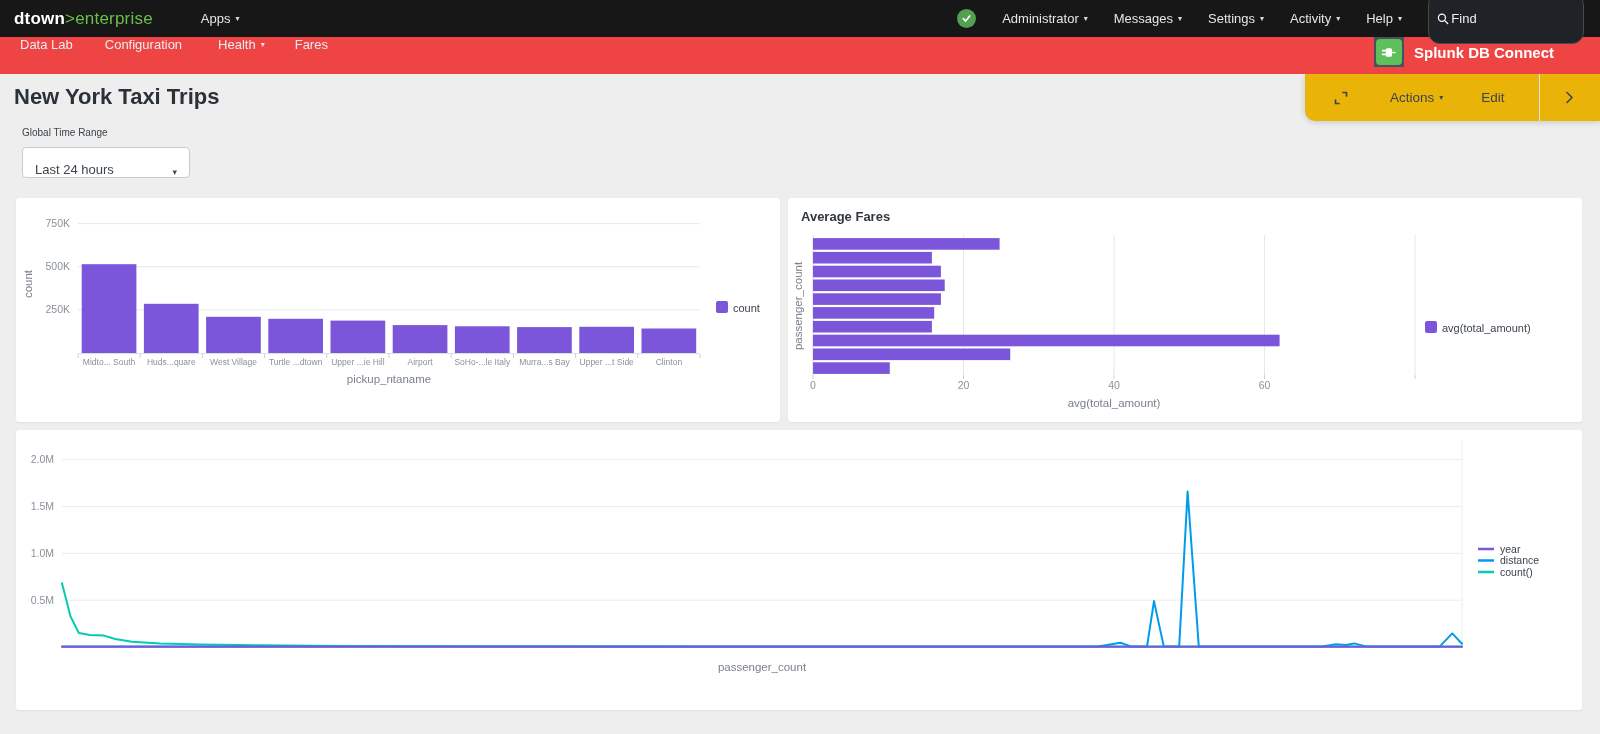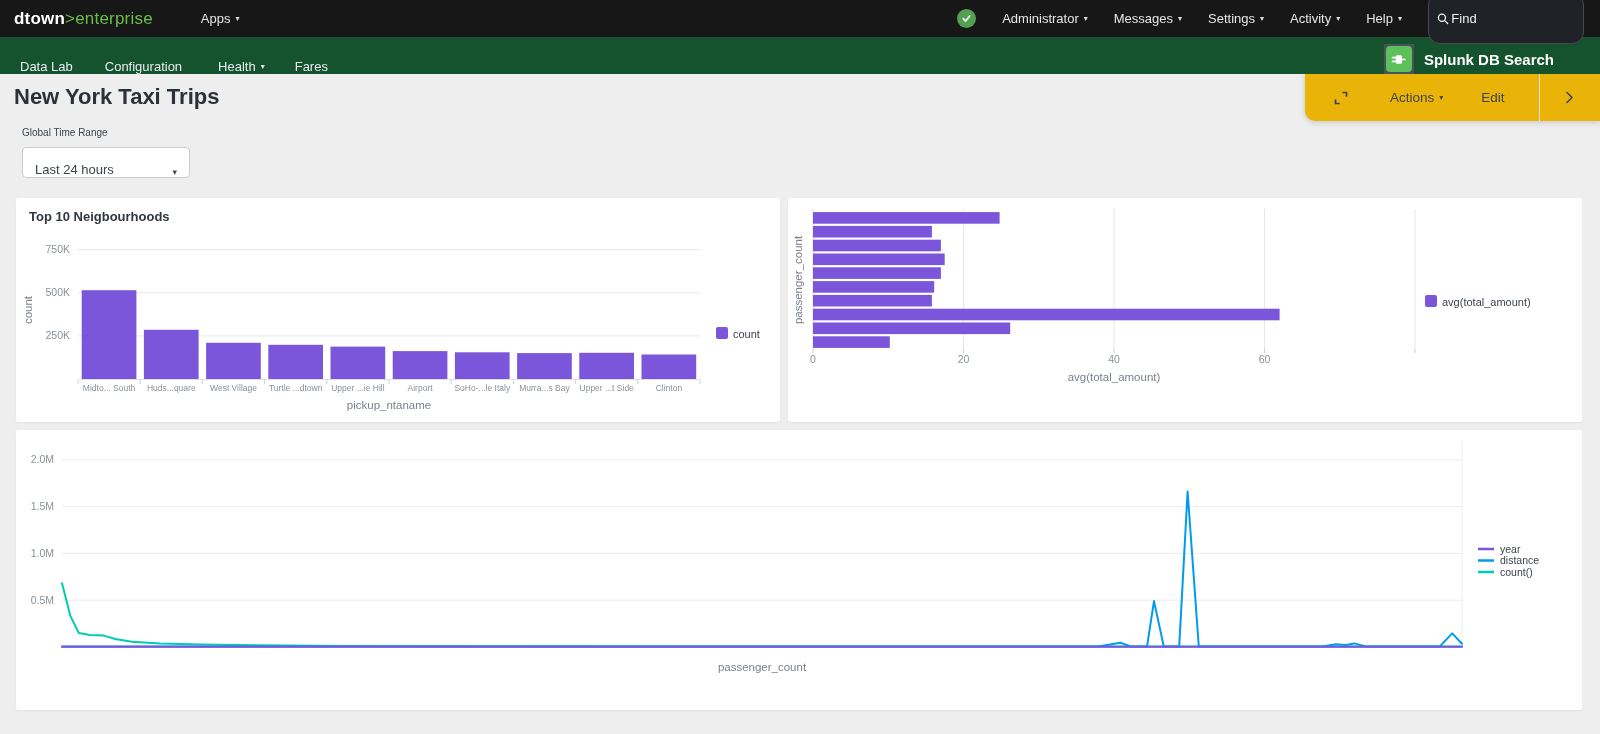--- a/index.html
+++ b/index.html
@@ -18,22 +18,22 @@
   .top-right{margin-left:auto;display:flex;align-items:center;gap:26px;margin-right:16px;}
   .status-dot{width:19px;height:19px;border-radius:50%;background:#53A051;
     display:flex;align-items:center;justify-content:center;flex:none;}
   .find{display:flex;align-items:center;gap:0;width:138px;height:25px;background:#1F2227;
     border:1px solid #464A4F;border-radius:12px;padding:12px 8px;}
   .find input{background:transparent;border:none;outline:none;color:#FFFFFF;font-size:13px;width:100%;
     font-family:"Liberation Sans",sans-serif;}
   .find input::placeholder{color:#F0F0F0;opacity:1;}
 
   
-  .appnav{position:absolute;top:37px;left:0;width:1600px;height:37px;background:#14532d;
-    display:flex;align-items:flex-end;color:#E9EDF1;z-index:25;}
+  .appnav{position:absolute;top:37px;left:0;width:1600px;height:37px;background:#ef4444;
+    display:flex;align-items:flex-start;color:#E9EDF1;z-index:25;}
   .appnav .navitem{color:#E9EDF1;}
   .an-1{margin-left:20px;} .an-2{margin-left:32px;} .an-3{margin-left:36px;} .an-4{margin-left:30px;}
   .app-id{margin-left:auto;margin-right:46px;display:flex;align-items:center;gap:10px;
     font-size:15px;font-weight:bold;color:#FFFFFF;}
   .plug-pad{width:30px;height:30px;background:#49525B;display:flex;align-items:center;justify-content:center;flex:none;}
   .plug-badge{width:26px;height:26px;background:#5DC05A;border-radius:4px;
     display:flex;align-items:center;justify-content:center;}
 
   
   .toolbar{position:absolute;top:74px;left:1305px;width:295px;height:47px;background:#eab308;
@@ -127,21 +127,21 @@
     <span class="plug-pad">
       <span class="plug-badge">
         <svg width="17" height="17" viewBox="0 0 24 24">
           <rect x="8" y="6" width="9" height="12" rx="2.2" fill="#FFFFFF"></rect>
           <rect x="2.5" y="8.2" width="6" height="2.4" rx="1" fill="#FFFFFF"></rect>
           <rect x="2.5" y="13.4" width="6" height="2.4" rx="1" fill="#FFFFFF"></rect>
           <rect x="16.5" y="10.8" width="5.5" height="2.4" rx="1" fill="#FFFFFF"></rect>
         </svg>
       </span>
     </span>
-    <span>Splunk DB Search</span>
+    <span>Splunk DB Connect</span>
   </div>
 </div>
 
 <div class="toolbar">
   <span class="tb-btn tb-expand">
     <svg width="18" height="18" viewBox="0 0 18 18">
       <path d="M11 3.5 H14.5 V7" fill="none" stroke="#3C444D" stroke-width="1.7" stroke-linecap="round" stroke-linejoin="round"></path>
       <path d="M7 14.5 H3.5 V11" fill="none" stroke="#3C444D" stroke-width="1.7" stroke-linecap="round" stroke-linejoin="round"></path>
     </svg>
   </span>
@@ -161,21 +161,20 @@
 </div>
 
 <div class="page-title">New York Taxi Trips</div>
 <div class="gtr-label">Global Time Range</div>
 <div class="dropdown">
   <span>Last 24 hours</span>
   <span class="caret">▾</span>
 </div>
 
 <div class="panel" id="panel0">
-  <div class="panel-title">Top 10 Neigbourhoods</div>
   <div class="chart"><svg width="748" height="190" viewBox="0 0 748 190" xmlns="http://www.w3.org/2000/svg">
         <line x1="62" y1="108.875" x2="684" y2="108.875" stroke="#E5E7E9" stroke-width="1"></line>
         <text x="54" y="112.375" font-size="10.5" fill="#8A9299" text-anchor="end">250K</text>
         <line x1="62" y1="65.75" x2="684" y2="65.75" stroke="#E5E7E9" stroke-width="1"></line>
         <text x="54" y="69.25" font-size="10.5" fill="#8A9299" text-anchor="end">500K</text>
         <line x1="62" y1="22.625" x2="684" y2="22.625" stroke="#E5E7E9" stroke-width="1"></line>
         <text x="54" y="26.125" font-size="10.5" fill="#8A9299" text-anchor="end">750K</text>
         <line x1="62" y1="152.5" x2="684" y2="152.5" stroke="#DDE0E3" stroke-width="1"></line>
         <line x1="62" y1="153" x2="62" y2="157" stroke="#CBD0D4" stroke-width="1"></line>
         <line x1="124.2" y1="153" x2="124.2" y2="157" stroke="#CBD0D4" stroke-width="1"></line>
@@ -208,20 +207,21 @@
         <text x="590.7" y="164" font-size="8.5" fill="#8A9299" text-anchor="middle">Upper ...t Side</text>
         <rect x="625.5" y="127.5" width="54.7" height="24.5" fill="#7B56DB"></rect>
         <text x="652.9000000000001" y="164" font-size="8.5" fill="#8A9299" text-anchor="middle">Clinton</text>
         <text x="373" y="182" font-size="11.5" fill="#7A828C" text-anchor="middle">pickup_ntaname</text>
         <text x="16" y="83" font-size="11.5" fill="#7A828C" text-anchor="middle" transform="rotate(-90 16 83)">count</text>
         <rect x="700" y="100" width="12" height="12" rx="2" fill="#7B56DB"></rect>
         <text x="717" y="110.5" font-size="11" fill="#3C444D" text-anchor="start">count</text>
       </svg></div>
 </div>
 <div class="panel" id="panel1">
+  <div class="panel-title">Average Fares</div>
   <div class="chart"><svg width="778" height="190" viewBox="0 0 778 190" xmlns="http://www.w3.org/2000/svg">
         <line x1="25" y1="8" x2="25" y2="148" stroke="#D8DBDE" stroke-width="1"></line>
         <line x1="25" y1="148" x2="25" y2="152" stroke="#CBD0D4" stroke-width="1"></line>
         <text x="25" y="162" font-size="10.5" fill="#8A9299" text-anchor="middle">0</text>
         <line x1="175.5" y1="8" x2="175.5" y2="148" stroke="#E5E7E9" stroke-width="1"></line>
         <line x1="175.5" y1="148" x2="175.5" y2="152" stroke="#CBD0D4" stroke-width="1"></line>
         <text x="175.5" y="162" font-size="10.5" fill="#8A9299" text-anchor="middle">20</text>
         <line x1="326" y1="8" x2="326" y2="148" stroke="#E5E7E9" stroke-width="1"></line>
         <line x1="326" y1="148" x2="326" y2="152" stroke="#CBD0D4" stroke-width="1"></line>
         <text x="326" y="162" font-size="10.5" fill="#8A9299" text-anchor="middle">40</text>

